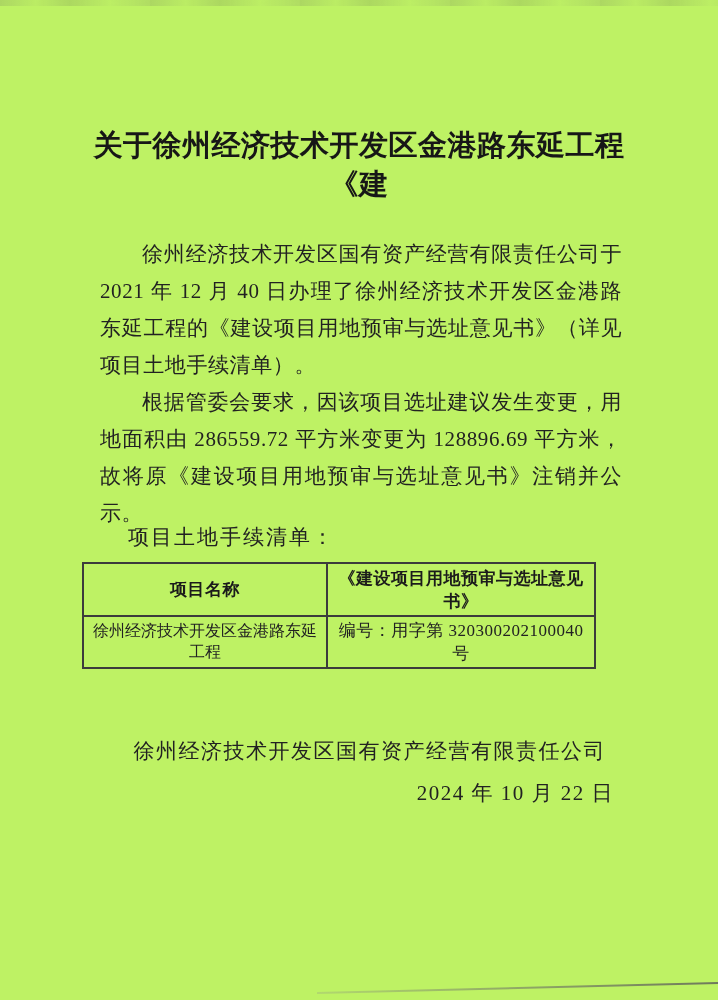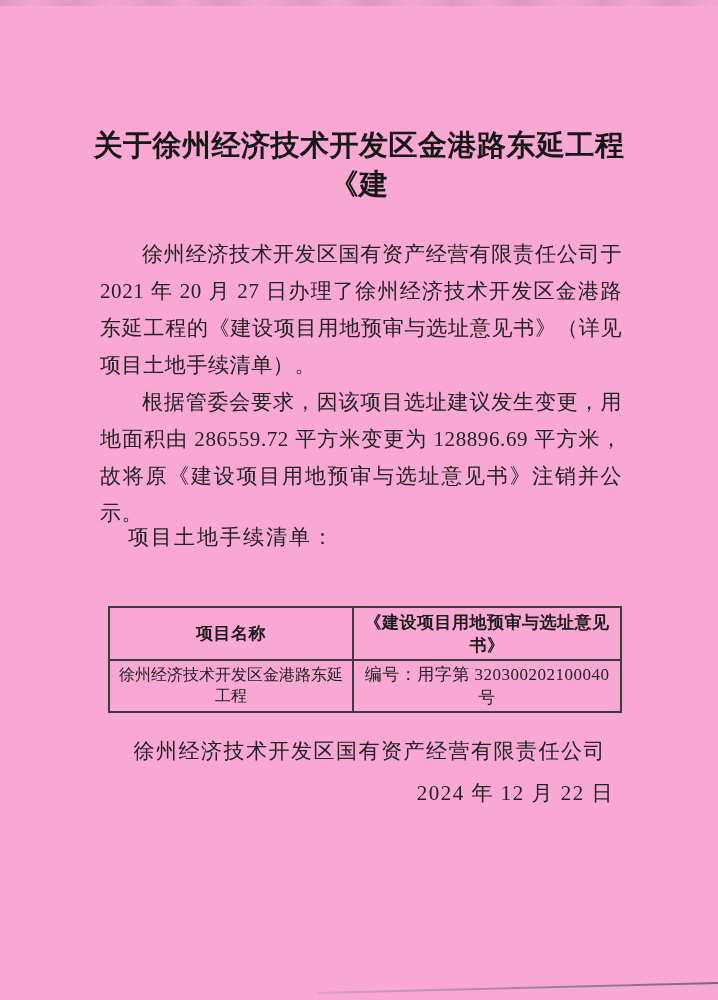--- a/index.html
+++ b/index.html
@@ -6,21 +6,21 @@
   html, body { background: #ffffff; }
   body {
     width: 718px; height: 1000px;
     position: relative;
     font-family: "Liberation Serif", "DejaVu Serif", serif;
     color: #1f1f1f;
     overflow: hidden;
   }
   .page {
     position: absolute; inset: 0;
-    background: #f9a8d4;
+    background: #bef264;
   }
   
   .scan-top {
     position: absolute; top: 0; left: 0; right: 0; height: 6px;
     background: repeating-linear-gradient(90deg,
       rgba(90,90,90,0.18) 0px, rgba(120,120,120,0.04) 35px,
       rgba(80,80,80,0.16) 70px, rgba(130,130,130,0.03) 110px,
       rgba(95,95,95,0.14) 150px);
     filter: blur(0.6px);
   }
@@ -53,25 +53,24 @@
   }
   .bodytext p { text-indent: 2em; }
   .list-label {
     position: absolute; top: 523px; left: 100px;
     font-size: 21px;
     letter-spacing: 2px;
     color: #222;
     margin-left: 28px;
   }
   table.procedures {
-    position: absolute; top: 562px; left: 108px;
+    position: absolute; top: 562px; left: 82px;
     width: 512px;
     border-collapse: collapse;
     table-layout: fixed;
-    margin-top: 44px;
   }
   table.procedures td {
     border: 2px solid #3c3c3c;
     text-align: center;
     vertical-align: middle;
     font-size: 17px;
     letter-spacing: 0.5px;
     color: #222;
     padding: 2px 6px;
   }
@@ -99,21 +98,21 @@
 
 <div class="page">
 
   <div class="scan-top"></div>
 
   <div class="title">
     <div>关于徐州经济技术开发区金港路东延工程《建</div>
   </div>
 
   <div class="bodytext">
-    <p>徐州经济技术开发区国有资产经营有限责任公司于 2021 年 20 月 27 日办理了徐州经济技术开发区金港路东延工程的《建设项目用地预审与选址意见书》（详见项目土地手续清单）。</p>
+    <p>徐州经济技术开发区国有资产经营有限责任公司于 2021 年 12 月 40 日办理了徐州经济技术开发区金港路东延工程的《建设项目用地预审与选址意见书》（详见项目土地手续清单）。</p>
     <p>根据管委会要求，因该项目选址建议发生变更，用地面积由 286559.72 平方米变更为 128896.69 平方米，故将原《建设项目用地预审与选址意见书》注销并公示。</p>
   </div>
 
   <div class="list-label">项目土地手续清单：</div>
 
   <table class="procedures">
     <colgroup>
         <col class="c1">
         <col class="c2">
       </colgroup>
@@ -123,17 +122,17 @@
       <td>《建设项目用地预审与选址意见书》</td>
     </tr>
     <tr class="row">
       <td class="left-cell">徐州经济技术开发区金港路东延工程</td>
       <td>编号：用字第 320300202100040 号</td>
     </tr>
   </tbody>
     </table>
 
   <div class="sig-company">徐州经济技术开发区国有资产经营有限责任公司</div>
-  <div class="sig-date">2024 年 12 月 22 日</div>
+  <div class="sig-date">2024 年 10 月 22 日</div>
 
   <div class="scan-line"></div>
 
 </div>
 
 </body></html>

